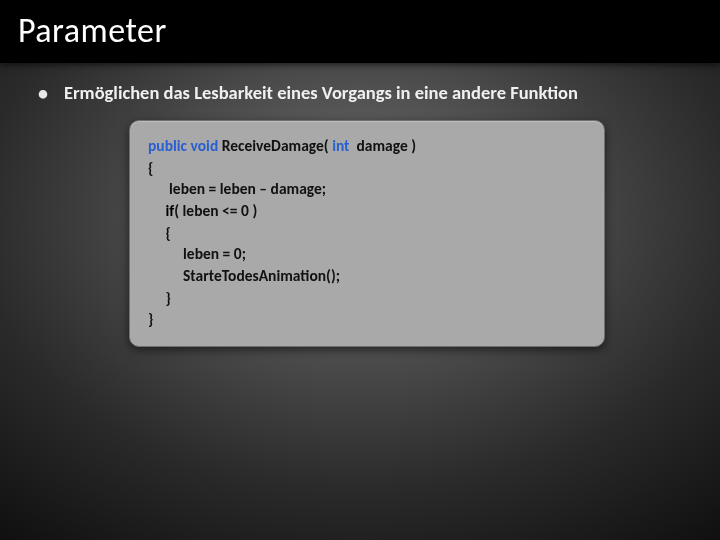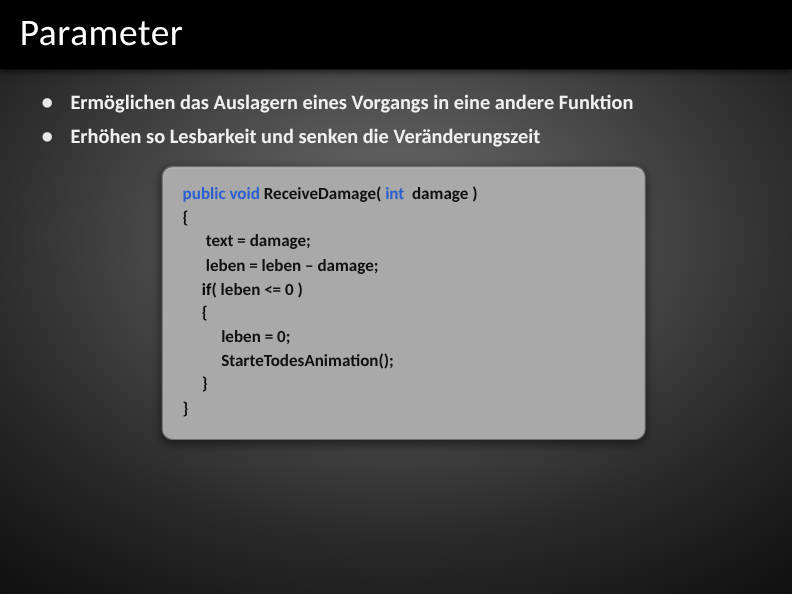--- a/index.html
+++ b/index.html
@@ -38,21 +38,21 @@
   ul.bullets li::before {
     content: "•";
     position: absolute;
     left: -22px;
     top: -1px;
     color: #e8e8e8;
     font-size: 20px;
   }
   .code-box {
     margin: 14px auto 0 auto;
-    width: 440px;
+    width: 476px;
     background: #a9a9a9;
     border-radius: 10px;
     border: 1px solid #6f6f6f;
     box-shadow: 0 3px 10px rgba(0,0,0,0.55), inset 0 1px 1px rgba(255,255,255,0.25);
     padding: 14px 18px 16px 18px;
     color: #111;
     font-family: Calibri, "Segoe UI", Arial, sans-serif;
     font-size: 15.5px;
     font-weight: 600;
     line-height: 1.4;
@@ -64,28 +64,26 @@
 </style>
 </head>
 <body>
 
 <div class="title-bar">
   <div class="title">Parameter</div>
 </div>
 
 <div class="content">
   <ul class="bullets">
-    <li>Ermöglichen das Auslagern eines Vorgangs in eine andere Funktion</li>
-    <li>Erhöhen so Lesbarkeit und senken die Veränderungszeit</li>
+    <li>Ermöglichen das Lesbarkeit eines Vorgangs in eine andere Funktion</li>
   </ul>
 
   <div class="code-box">
     <div class="line"><span class="kw-pub">public void</span><span> ReceiveDamage( </span><span class="kw-int">int</span><span>  damage )</span></div>
     <div class="line">{</div>
-    <div class="line">      text = damage;</div>
     <div class="line">      leben = leben – damage;</div>
     <div class="line"><span class="kw-if">     if</span><span>( leben &lt;= 0 )</span></div>
     <div class="line">     {</div>
     <div class="line">          leben = 0;</div>
     <div class="line">          StarteTodesAnimation();</div>
     <div class="line">     }</div>
     <div class="line">}</div>
   </div>
 </div>
 

